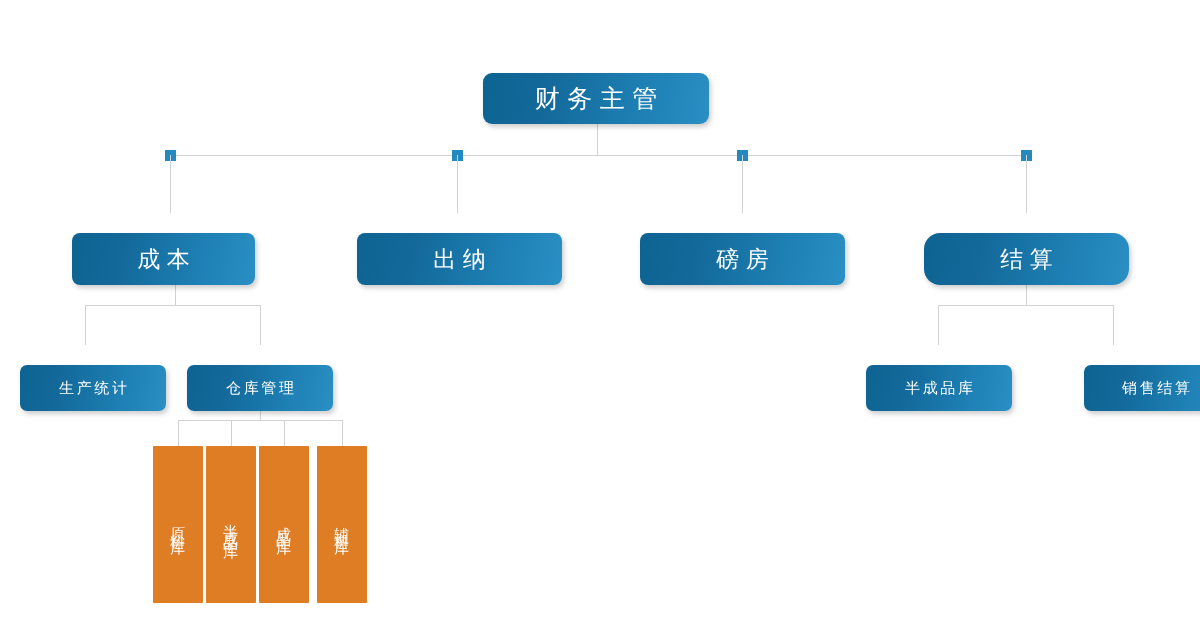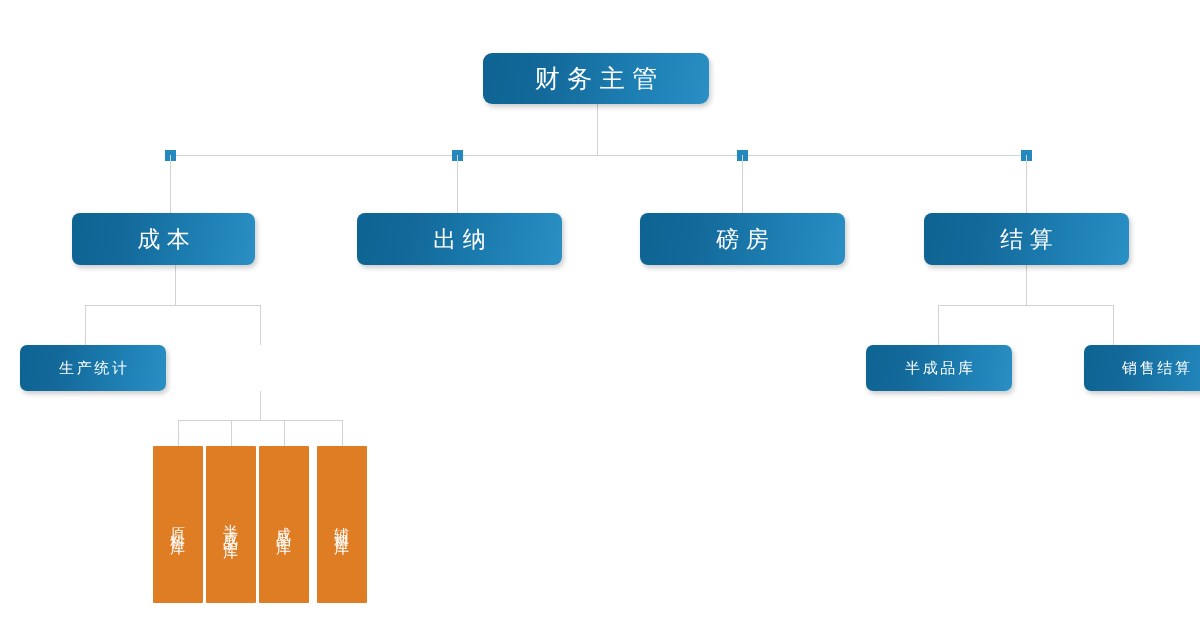--- a/index.html
+++ b/index.html
@@ -43,20 +43,21 @@
     justify-content: center;
     color: #ffffff;
     border-radius: 8px;
     background: linear-gradient(100deg, #0d6391 0%, #13699a 28%, #1e80b4 70%, #2a8fc4 100%);
     box-shadow: 2px 3px 5px rgba(0,0,0,0.20);
     text-align: center;
     letter-spacing: 0.22em;
     text-indent: 0.22em;
     white-space: nowrap;
     font-weight: 400;
+    margin-top: 20px;
   }
   .box.lvl1 {
     font-size: 25px;
     border-radius: 9px;
     letter-spacing: 0.30em;
     text-indent: 0.30em;
   }
   .box.lvl2 {
     font-size: 23px;
     letter-spacing: 0.28em;
@@ -126,24 +127,25 @@
   <div class="line v" style="left:342px; top:420px; height:26px;"></div>
 
   <div class="box lvl1" style="left:483px; top:53px; width:226px; height:51px;">财务主管</div>
 
   <div class="box lvl2" style="left:72px; top:213px; width:183px; height:52px;">成本</div>
 
   <div class="box lvl2" style="left:357px; top:213px; width:205px; height:52px;">出纳</div>
 
   <div class="box lvl2" style="left:640px; top:213px; width:205px; height:52px;font-family:Liberation Serif, serif;">磅房</div>
 
-  <div class="box lvl2" style="left:924px; top:213px; width:205px; height:52px;">结算</div>
+  <div class="box lvl2" style="left:924px; top:213px; width:205px; height:52px;border-radius:16px;">结算</div>
 
   <div class="box lvl3" style="left:20px; top:345px; width:146px; height:46px;">生产统计</div>
 
+  <div class="box lvl3" style="left:187px; top:345px; width:146px; height:46px;">仓库管理</div>
 
   <div class="box lvl3" style="left:866px; top:345px; width:146px; height:46px;">半成品库</div>
 
   <div class="box lvl3" style="left:1084px; top:345px; width:144px; height:46px;">销售结算</div>
 
   <div class="wh-box" style="left:153px; top:446px; width:50px; height:157px;">
     <span class="wh-text">原料库</span>
   </div>
 
   <div class="wh-box" style="left:206px; top:446px; width:50px; height:157px;">

